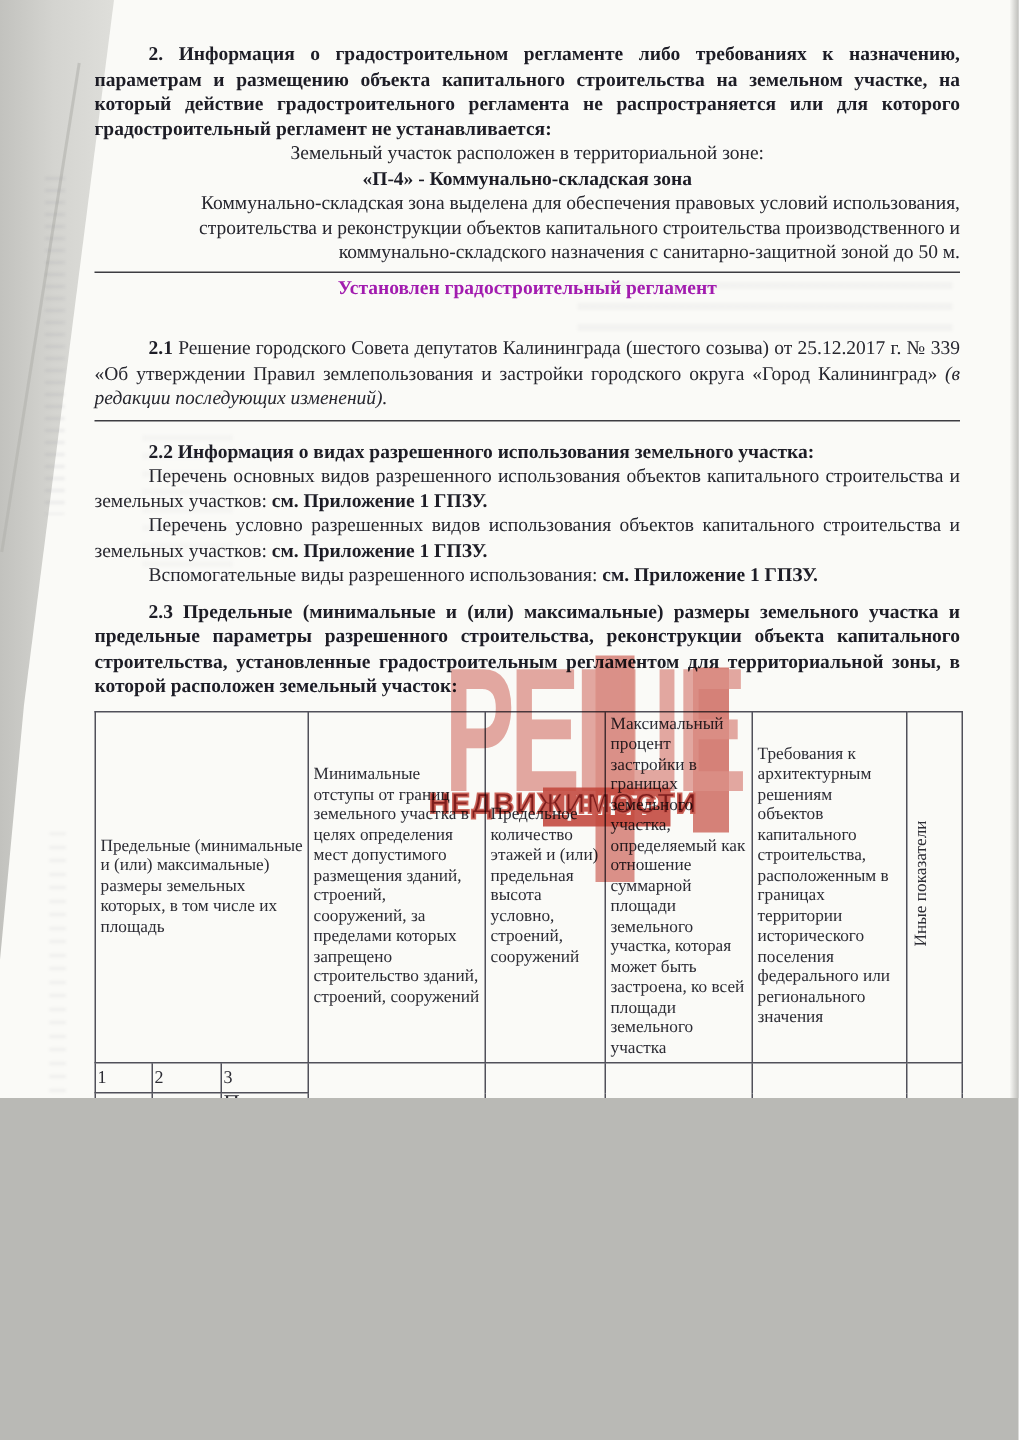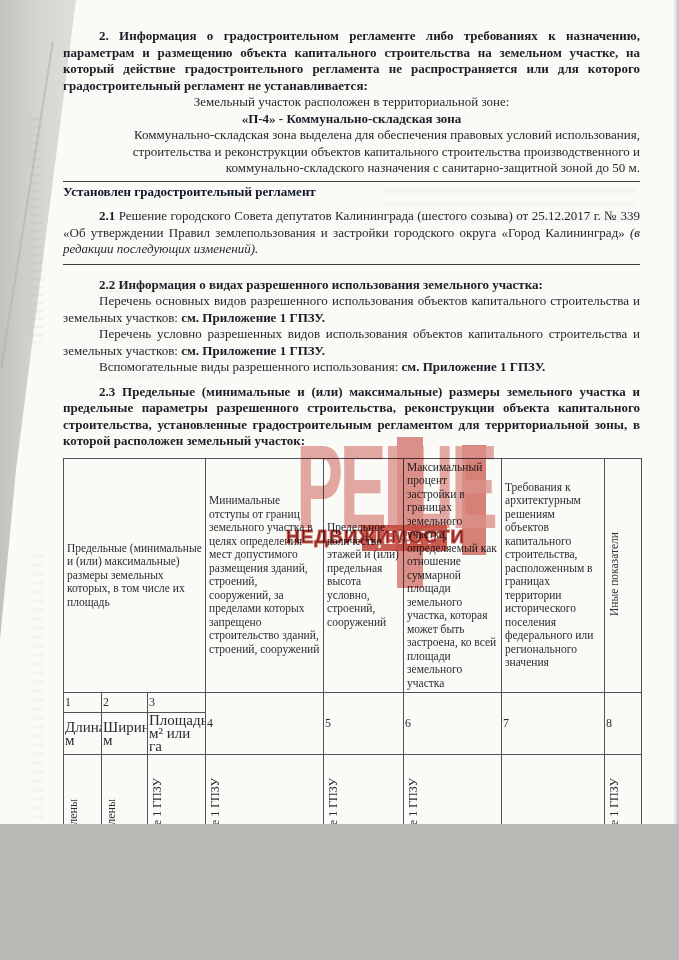--- a/index.html
+++ b/index.html
@@ -1,19 +1,19 @@
 <!DOCTYPE html>
 <html><head>
 <meta charset="utf-8">
 <style>
   * { margin:0; padding:0; box-sizing:border-box; }
   html,body { width:679px; height:960px; }
   body { font-family:"Liberation Serif", serif; background:#b9b9b5; overflow:hidden; }
 
-  .scan { position:relative; width:679px; height:824px; background:#c8c8c4; overflow:hidden; }
+  .scan { position:relative; width:679px; height:732px; background:#c8c8c4; overflow:hidden; }
 
   
   .backing { position:absolute; left:0; top:0; width:90px; height:100%;
              background:linear-gradient(90deg,#c2c2be 0%,#d4d4d0 40%,#e2e2de 100%); }
   .under-sheet-edge { position:absolute; left:26px; top:40px; width:2px; height:330px;
              background:#b2b2ae; transform:rotate(9deg); opacity:.6; }
 
   
   .sheet { position:absolute; inset:0; background:#faFaf7;
            clip-path:polygon(76px 0, 100% 0, 100% 100%, 0 100%, 0 640px, 16px 470px, 76px 0); }
@@ -43,21 +43,21 @@
 
   .para { text-align:justify; text-indent:36px; }
   .bold { font-weight:bold; color:#1d1d26; }
   .center { text-align:center; text-indent:0; }
   .it { font-style:italic; }
 
   .zone-desc div { text-align:right; }
 
   .section-ruled { border-top:1.5px solid #3c3c42; border-bottom:1.5px solid #3c3c42;
                    margin-top:4px; padding:2px 0 6px 0; }
-  .section-title { font-weight:bold; color:#0f172a; margin-bottom:8px; }
+  .section-title { text-align:center; font-weight:bold; color:#a21caf; margin-bottom:24px; }
 
   .mt8 { margin-top:8px; } .mt12 { margin-top:12px; }
 
   
   table { border-collapse:collapse; table-layout:fixed; width:578px; margin-top:8px;
           font-size:11.5px; line-height:13.5px; color:#2c2c34; }
   td { border:1px solid #50505a; text-align:left; vertical-align:middle; padding:2px 3px;
        overflow:hidden; }
   td.hdr { height:212px; }
   tr.numrow td { height:20px; font-size:12px; padding:1px; }

